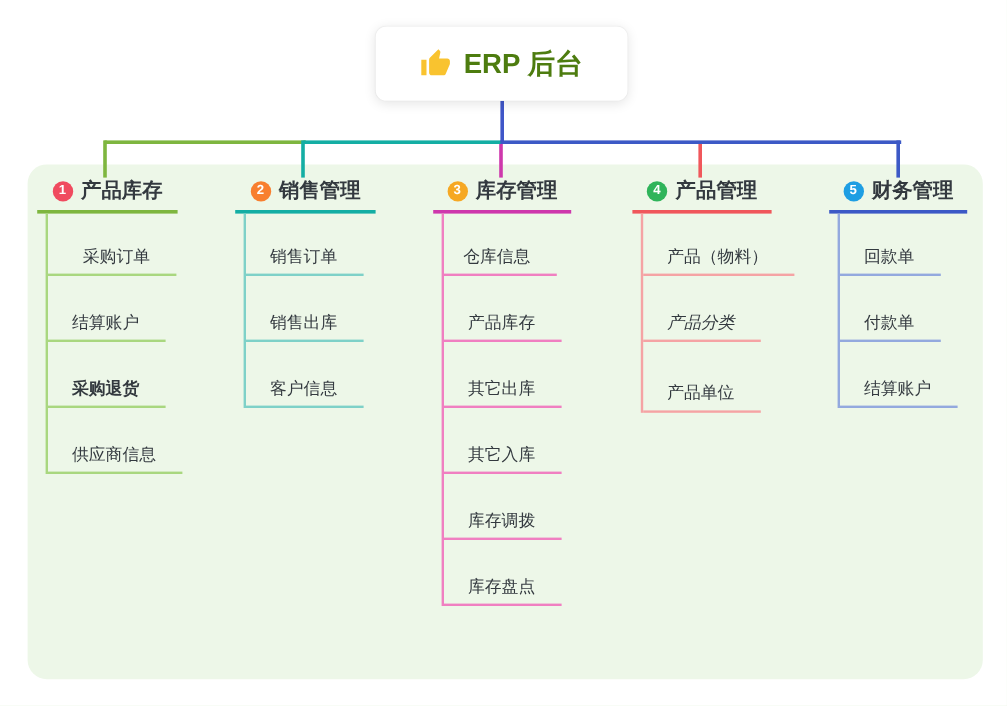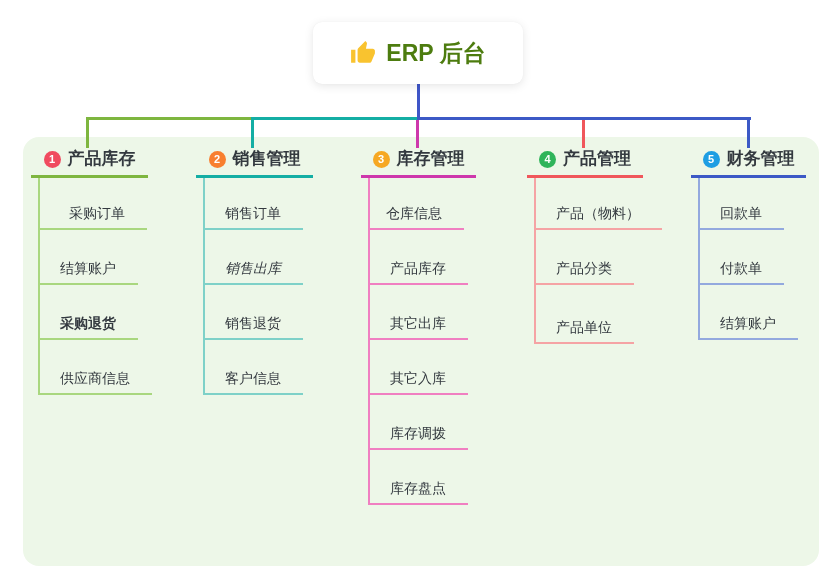--- a/index.html
+++ b/index.html
@@ -90,22 +90,21 @@
   </div>
 </div>
 
 <div class="branch" style="left:196px;width:117px;">
   <div class="branch-header" style="border-bottom-color: rgb(20, 174, 164);">
     <span class="badge" style="background-color: rgb(248, 127, 47);">2</span>
     <span>销售管理</span>
   </div>
   <div class="children" style="border-left-color: rgb(126, 209, 200);">
     <div class="child" style="border-bottom-color: rgb(126, 209, 200);">销售订单</div>
-    <div class="child" style="border-bottom-color: rgb(126, 209, 200); font-style: italic;">销售出库</div>
-    <div class="child" style="border-bottom-color: rgb(126, 209, 200);">销售退货</div>
+    <div class="child" style="border-bottom-color: rgb(126, 209, 200);">销售出库</div>
     <div class="child" style="border-bottom-color: rgb(126, 209, 200);">客户信息</div>
   </div>
 </div>
 
 <div class="branch" style="left:361px;width:115px;">
   <div class="branch-header" style="border-bottom-color: rgb(206, 56, 172);">
     <span class="badge" style="background-color: rgb(246, 168, 35);">3</span>
     <span>库存管理</span>
   </div>
   <div class="children" style="border-left-color: rgb(240, 127, 193);">
@@ -118,21 +117,21 @@
   </div>
 </div>
 
 <div class="branch" style="left:527px;width:116px;">
   <div class="branch-header" style="border-bottom-color: rgb(240, 87, 91);">
     <span class="badge" style="background-color: rgb(47, 180, 90);">4</span>
     <span>产品管理</span>
   </div>
   <div class="children" style="border-left-color: rgb(245, 163, 164);">
     <div class="child" style="border-bottom-color: rgb(245, 163, 164);">产品（物料）</div>
-    <div class="child" style="border-bottom-color: rgb(245, 163, 164);">产品分类</div>
+    <div class="child" style="border-bottom-color: rgb(245, 163, 164); font-style: italic;">产品分类</div>
     <div class="child" style="border-bottom-color: rgb(245, 163, 164); margin-top: 32px;">产品单位</div>
   </div>
 </div>
 
 <div class="branch" style="left:691px;width:115px;">
   <div class="branch-header" style="border-bottom-color: rgb(60, 89, 198);">
     <span class="badge" style="background-color: rgb(30, 158, 227);">5</span>
     <span>财务管理</span>
   </div>
   <div class="children" style="border-left-color: rgb(147, 169, 222);">

